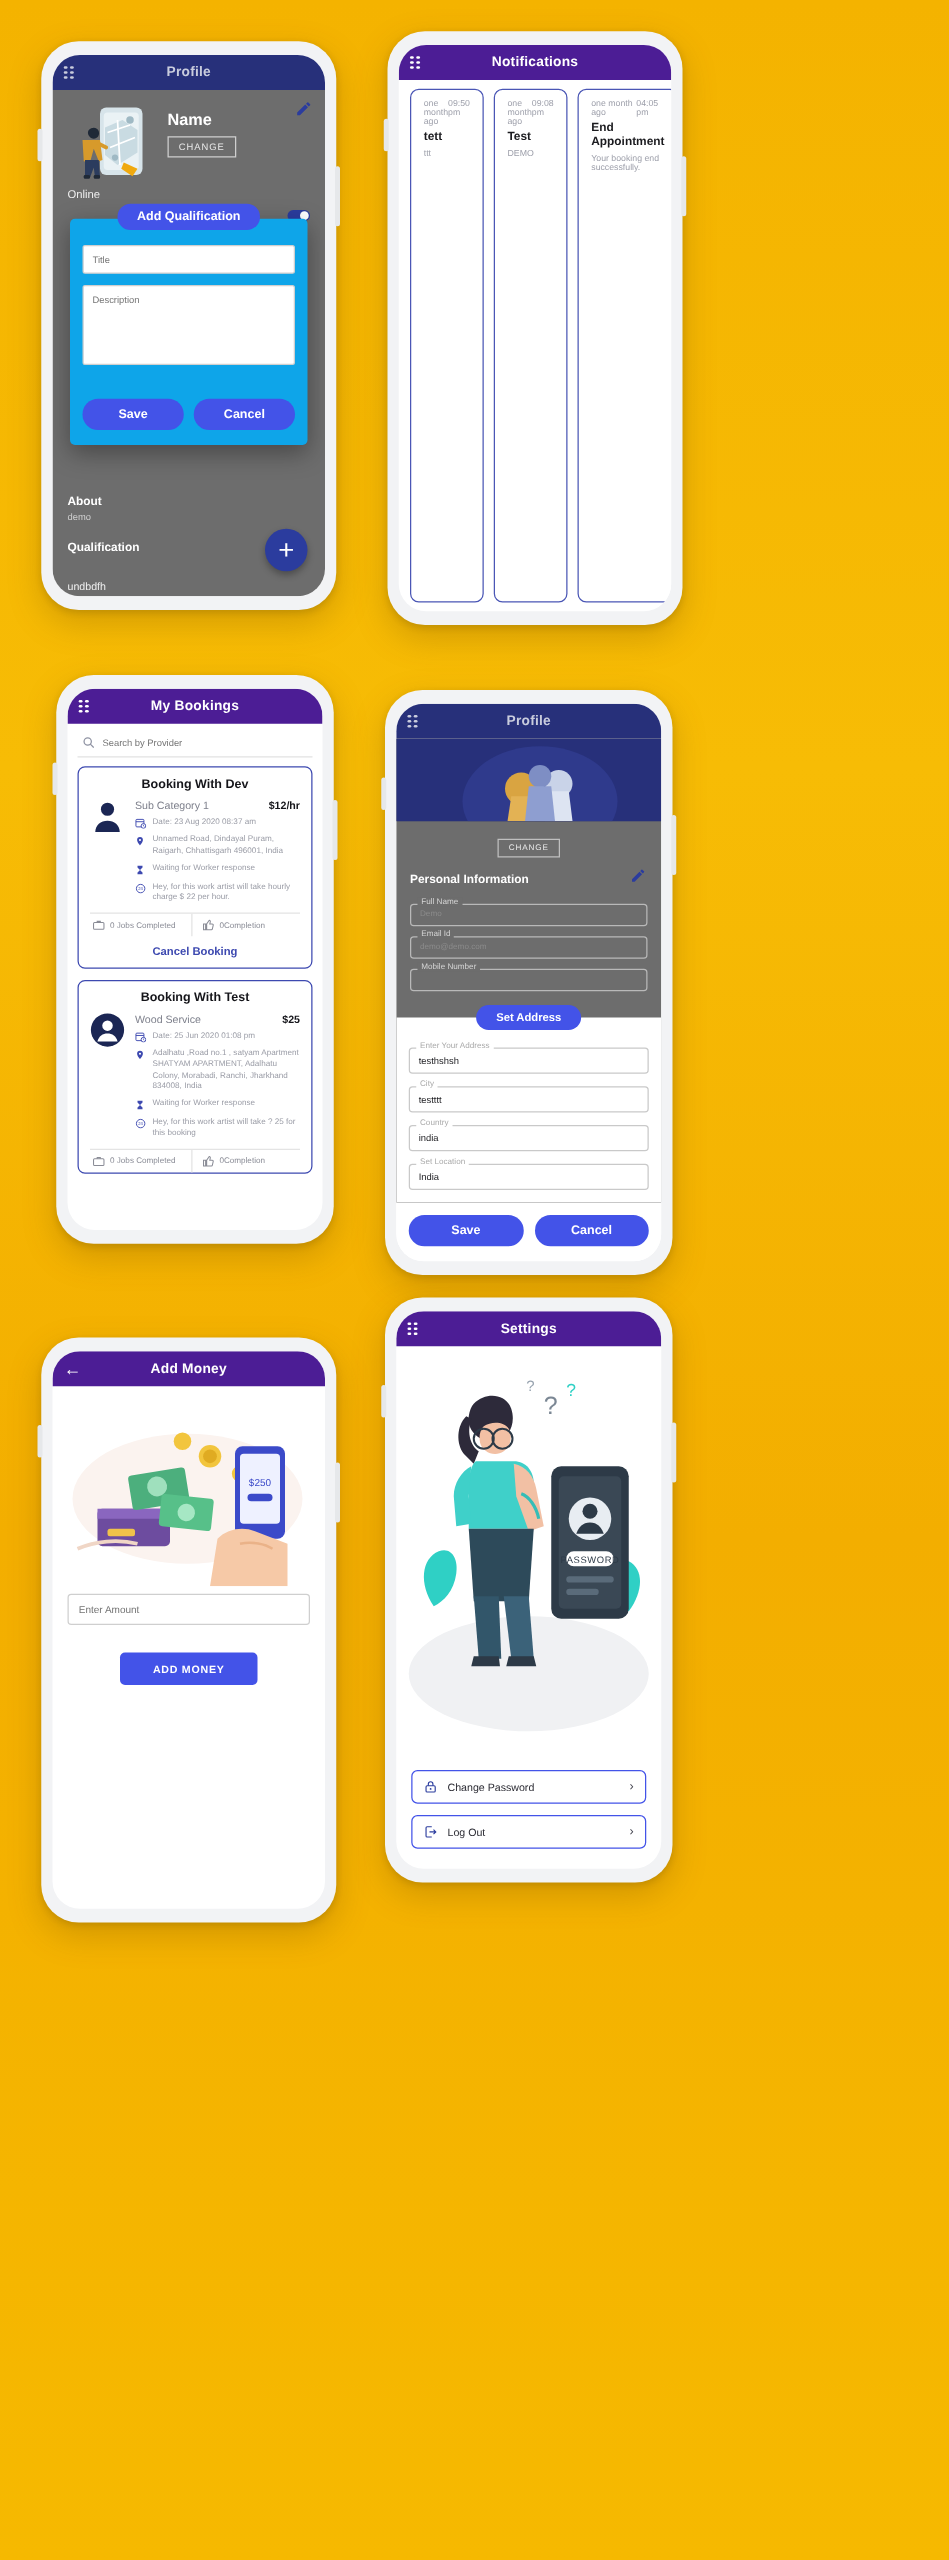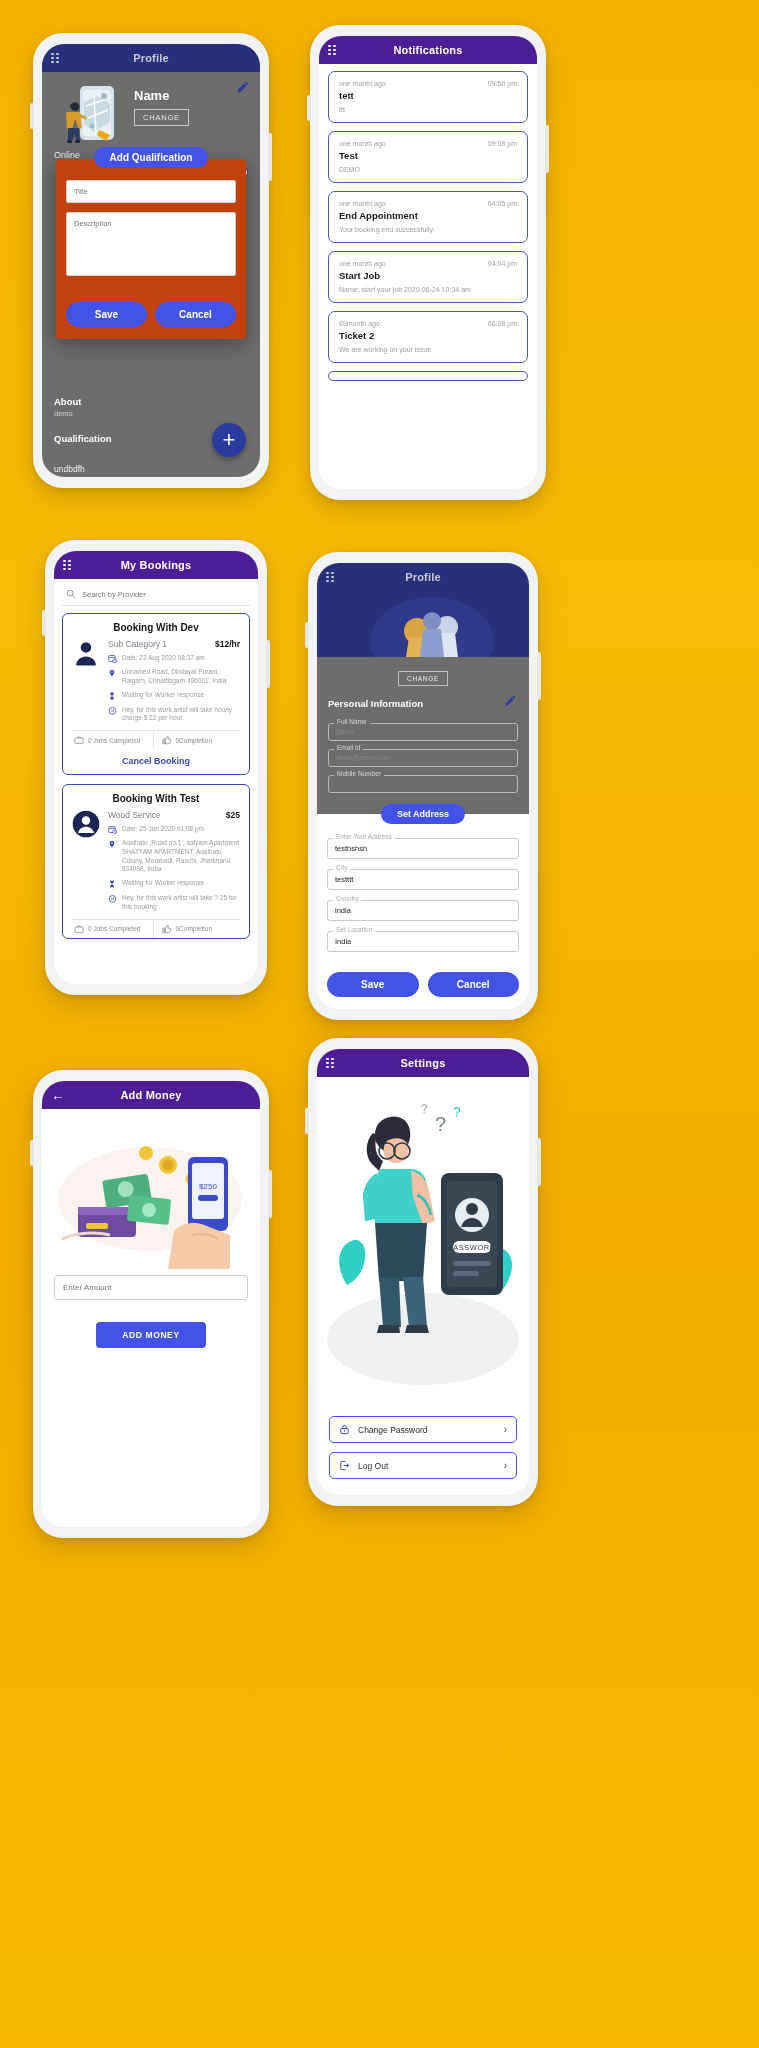--- a/index.html
+++ b/index.html
@@ -97,22 +97,22 @@
   .p1-aboutv { position:absolute; left:12px; bottom:59px; color:#d0d0d0; font-size:7.5px;}
   .p1-qual { position:absolute; left:12px; bottom:33px; color:#fff; font-size:9.5px; font-weight:bold;}
   .p1-undb { position:absolute; left:12px; bottom:3px; color:#f0f0f0; font-size:8.5px;}
   .fab {
     position:absolute; right:14px; bottom:20px; width:34px;height:34px;border-radius:50%;
     background:#2b3c9e; color:#fff; display:flex;align-items:center;justify-content:center;
     font-size:22px; font-weight:300; box-shadow:0 3px 6px rgba(0,0,0,.3);
   }
   
   .dialog {
-    position:absolute; left:14px; right:14px; top:87px;
-    background:#c2410c; border-radius:4px; padding:12px 10px 12px 10px;
+    position:absolute; left:14px; right:14px; top:103px;
+    background:#0ea5e9; border-radius:4px; padding:12px 10px 12px 10px;
     box-shadow:0 6px 20px rgba(0,0,0,.35);
   }
   .dlg-chip {
     display:block; margin:-24px auto 12px auto; width:max-content;
     background:#4353E8; color:#fff; font-size:10px; font-weight:bold;
     padding:5px 16px; border-radius:14px;
   }
   .dlg-input {
     width:100%; border:1px solid #cfcfcf; border-radius:2px;
     font-size:7.5px; color:#9a9a9a; padding:6px 7px; background:#fff;
@@ -122,21 +122,21 @@
   .dlg-btns { display:flex; gap:8px; margin-top:22px; }
   .dlg-btn {
     flex:1; background:#4353E8; color:#fff; border:none; border-radius:16px;
     font-size:10px; font-weight:bold; padding:7px 0;
     font-family:"Liberation Sans",sans-serif;
   }
 
   
   #phone2 { left: 310px; top: 25px; width: 236px; height: 475px; }
   #phone2 .screen{display:flex;flex-direction:column;}
-  .notif-list { flex:1; padding:7px 9px; display:flex; flex-direction:column; gap:8px; overflow:hidden;}
+  .notif-list { flex:1; padding:7px 9px; display:flex; flex-direction:row; gap:8px; overflow:hidden;}
   .notif {
     border:1px solid #4a56b5; border-radius:7px; padding:8px 10px 9px 10px; background:#fff;
   }
   .notif-top { display:flex; justify-content:space-between; font-size:7px; color:#9ea0ab; }
   .notif-title { font-size:9.5px; font-weight:bold; color:#1b1b1f; margin-top:3px; }
   .notif-sub { font-size:7px; color:#9ea0ab; margin-top:5px; }
 
   
   #phone3 { left: 45px; top: 540px; width: 222px; height: 455px; }
   #phone3 .screen{display:flex;flex-direction:column; background:#fff;}

